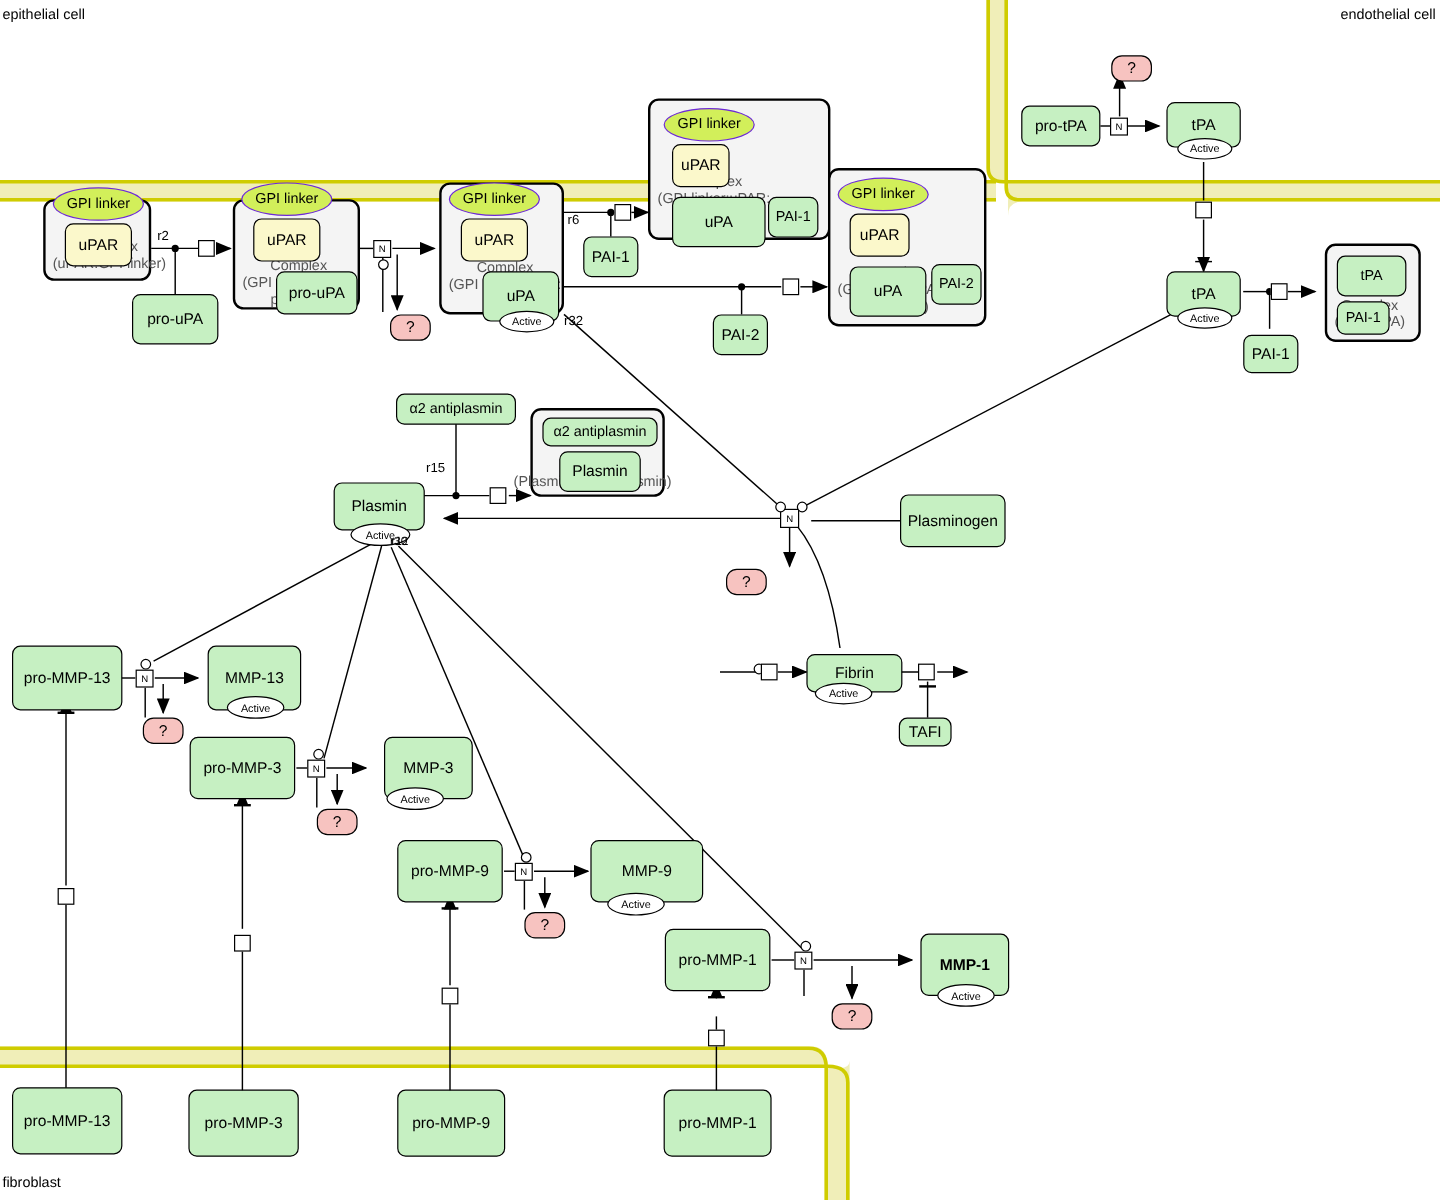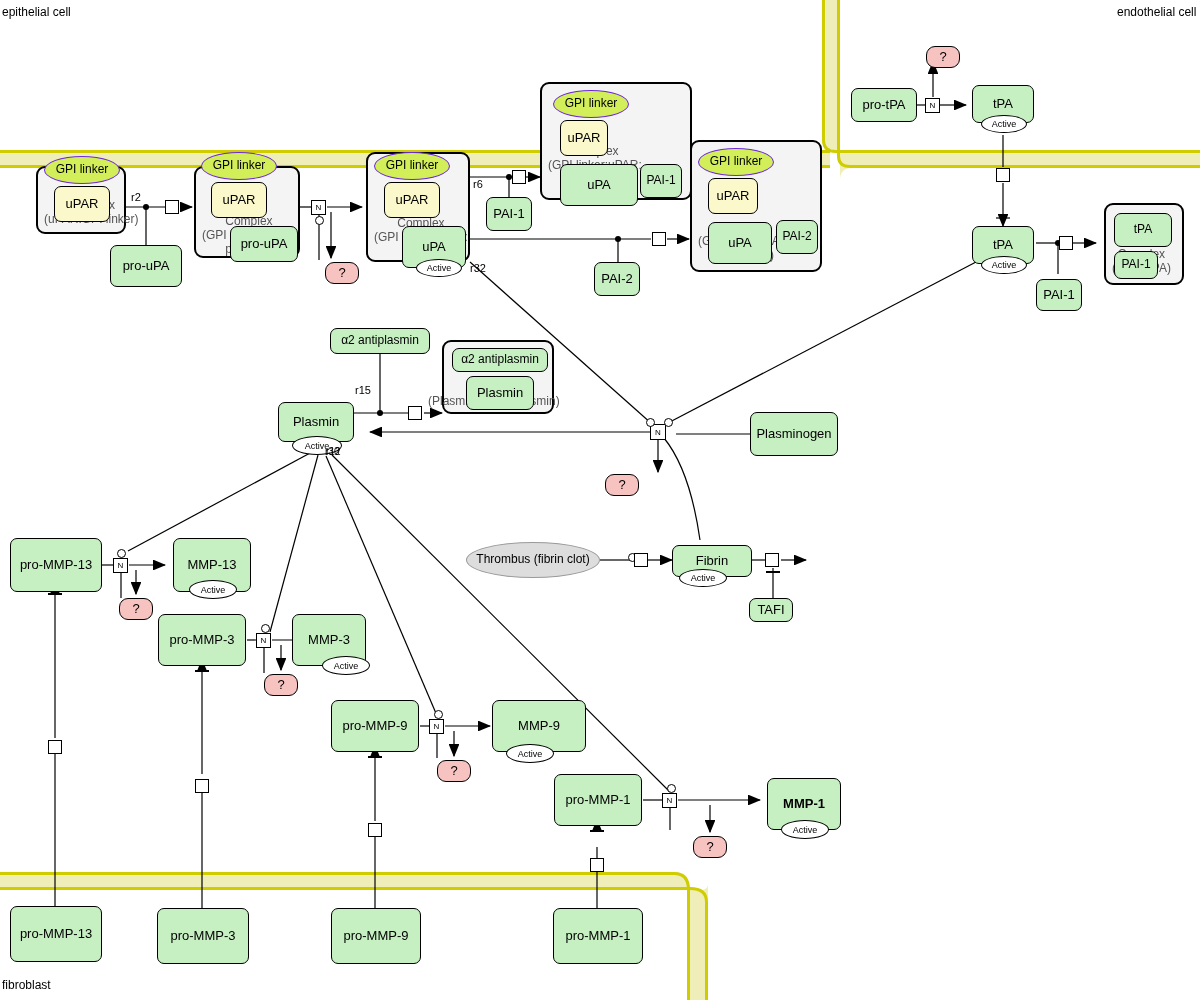--- a/index.html
+++ b/index.html
@@ -264,21 +264,20 @@
     <div class="node macro" style="left:22px;top:34px;width:68px;height:34px;">Plasmin</div>
   </div>
 
   <div class="rx-n" style="left:650px;top:424px;width:16px;height:16px;">N</div>
   <div class="port" style="left:646px;top:418px;width:7px;height:7px;"></div>
   <div class="port" style="left:664px;top:418px;width:7px;height:7px;"></div>
   <div class="node pheno" style="left:605px;top:474px;width:34px;height:22px;">?</div>
 
   <div class="node macro" style="left:750px;top:412px;width:88px;height:44px;">Plasminogen</div>
 
-  <div class="node unspec" style="left:466px;top:542px;width:134px;height:36px;font-size:12px;">Thrombus (fibrin clot)</div>
   <div class="port" style="left:628px;top:553px;width:7px;height:7px;"></div>
   <div class="rx" style="left:634px;top:553px;width:14px;height:14px;"></div>
 
   <div class="node macro" style="left:672px;top:545px;width:80px;height:32px;">Fibrin</div>
   <div class="state" style="left:679px;top:569px;width:46px;height:16px;">Active</div>
 
   <div class="rx" style="left:765px;top:553px;width:14px;height:14px;"></div>
   <div class="node macro" style="left:749px;top:598px;width:44px;height:24px;">TAFI</div>
 
 
@@ -286,21 +285,21 @@
   <div class="rx-n" style="left:113px;top:558px;width:15px;height:15px;">N</div>
   <div class="port" style="left:117px;top:549px;width:7px;height:7px;"></div>
   <div class="node pheno" style="left:119px;top:598px;width:34px;height:22px;">?</div>
   <div class="node macro" style="left:173px;top:538px;width:78px;height:54px;">MMP-13</div>
   <div class="state" style="left:189px;top:580px;width:46px;height:17px;">Active</div>
 
   <div class="node macro" style="left:158px;top:614px;width:88px;height:52px;">pro-MMP-3</div>
   <div class="rx-n" style="left:256px;top:633px;width:15px;height:15px;">N</div>
   <div class="port" style="left:261px;top:624px;width:7px;height:7px;"></div>
   <div class="node pheno" style="left:264px;top:674px;width:34px;height:22px;">?</div>
-  <div class="node macro" style="left:292px;top:614px;width:74px;height:52px;">MMP-3</div>
+  <div class="node macro" style="left:320px;top:614px;width:74px;height:52px;">MMP-3</div>
   <div class="state" style="left:322px;top:656px;width:46px;height:17px;">Active</div>
 
   <div class="node macro" style="left:331px;top:700px;width:88px;height:52px;">pro-MMP-9</div>
   <div class="rx-n" style="left:429px;top:719px;width:15px;height:15px;">N</div>
   <div class="port" style="left:434px;top:710px;width:7px;height:7px;"></div>
   <div class="node pheno" style="left:437px;top:760px;width:34px;height:22px;">?</div>
   <div class="node macro" style="left:492px;top:700px;width:94px;height:52px;">MMP-9</div>
   <div class="state" style="left:506px;top:744px;width:46px;height:17px;">Active</div>
 
   <div class="node macro" style="left:554px;top:774px;width:88px;height:52px;">pro-MMP-1</div>

